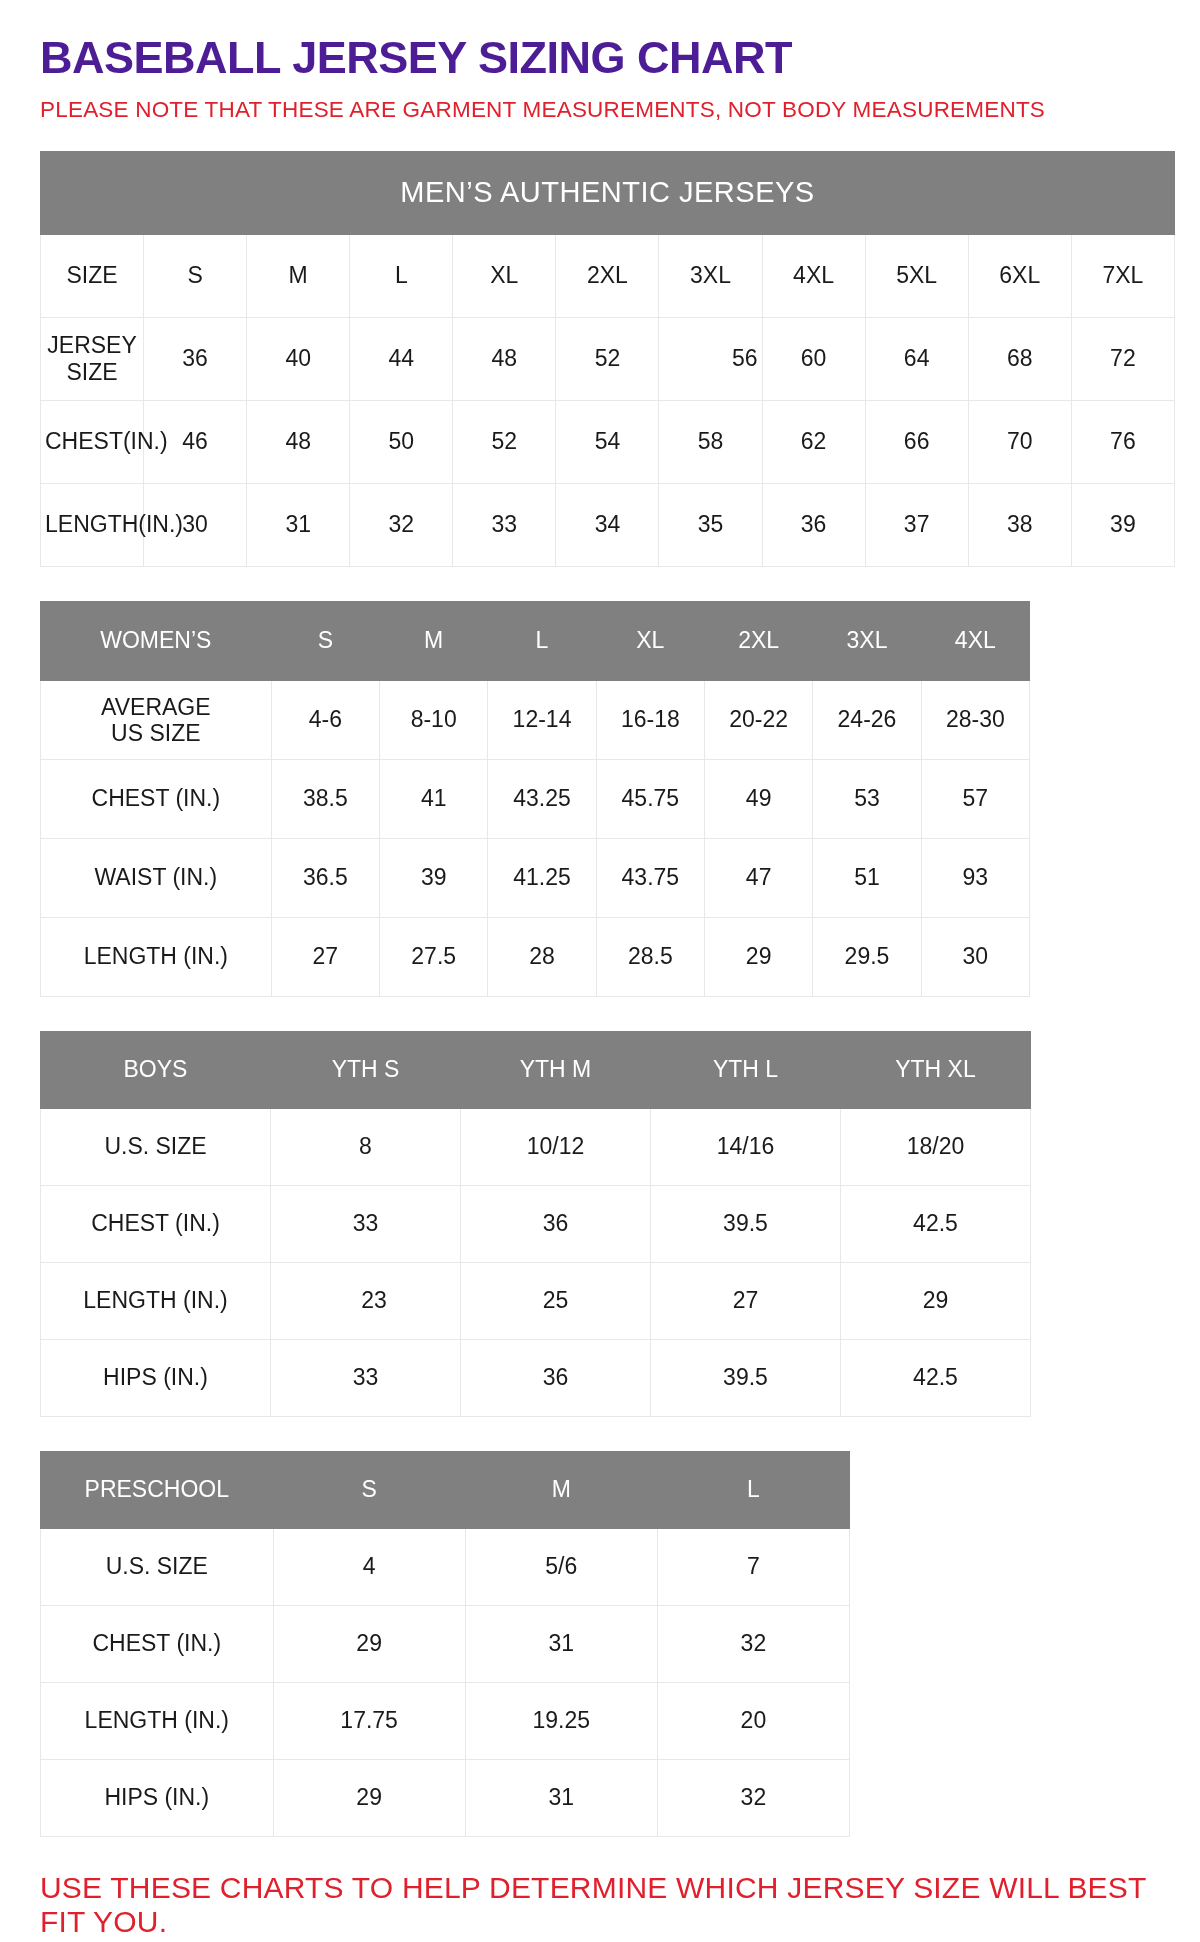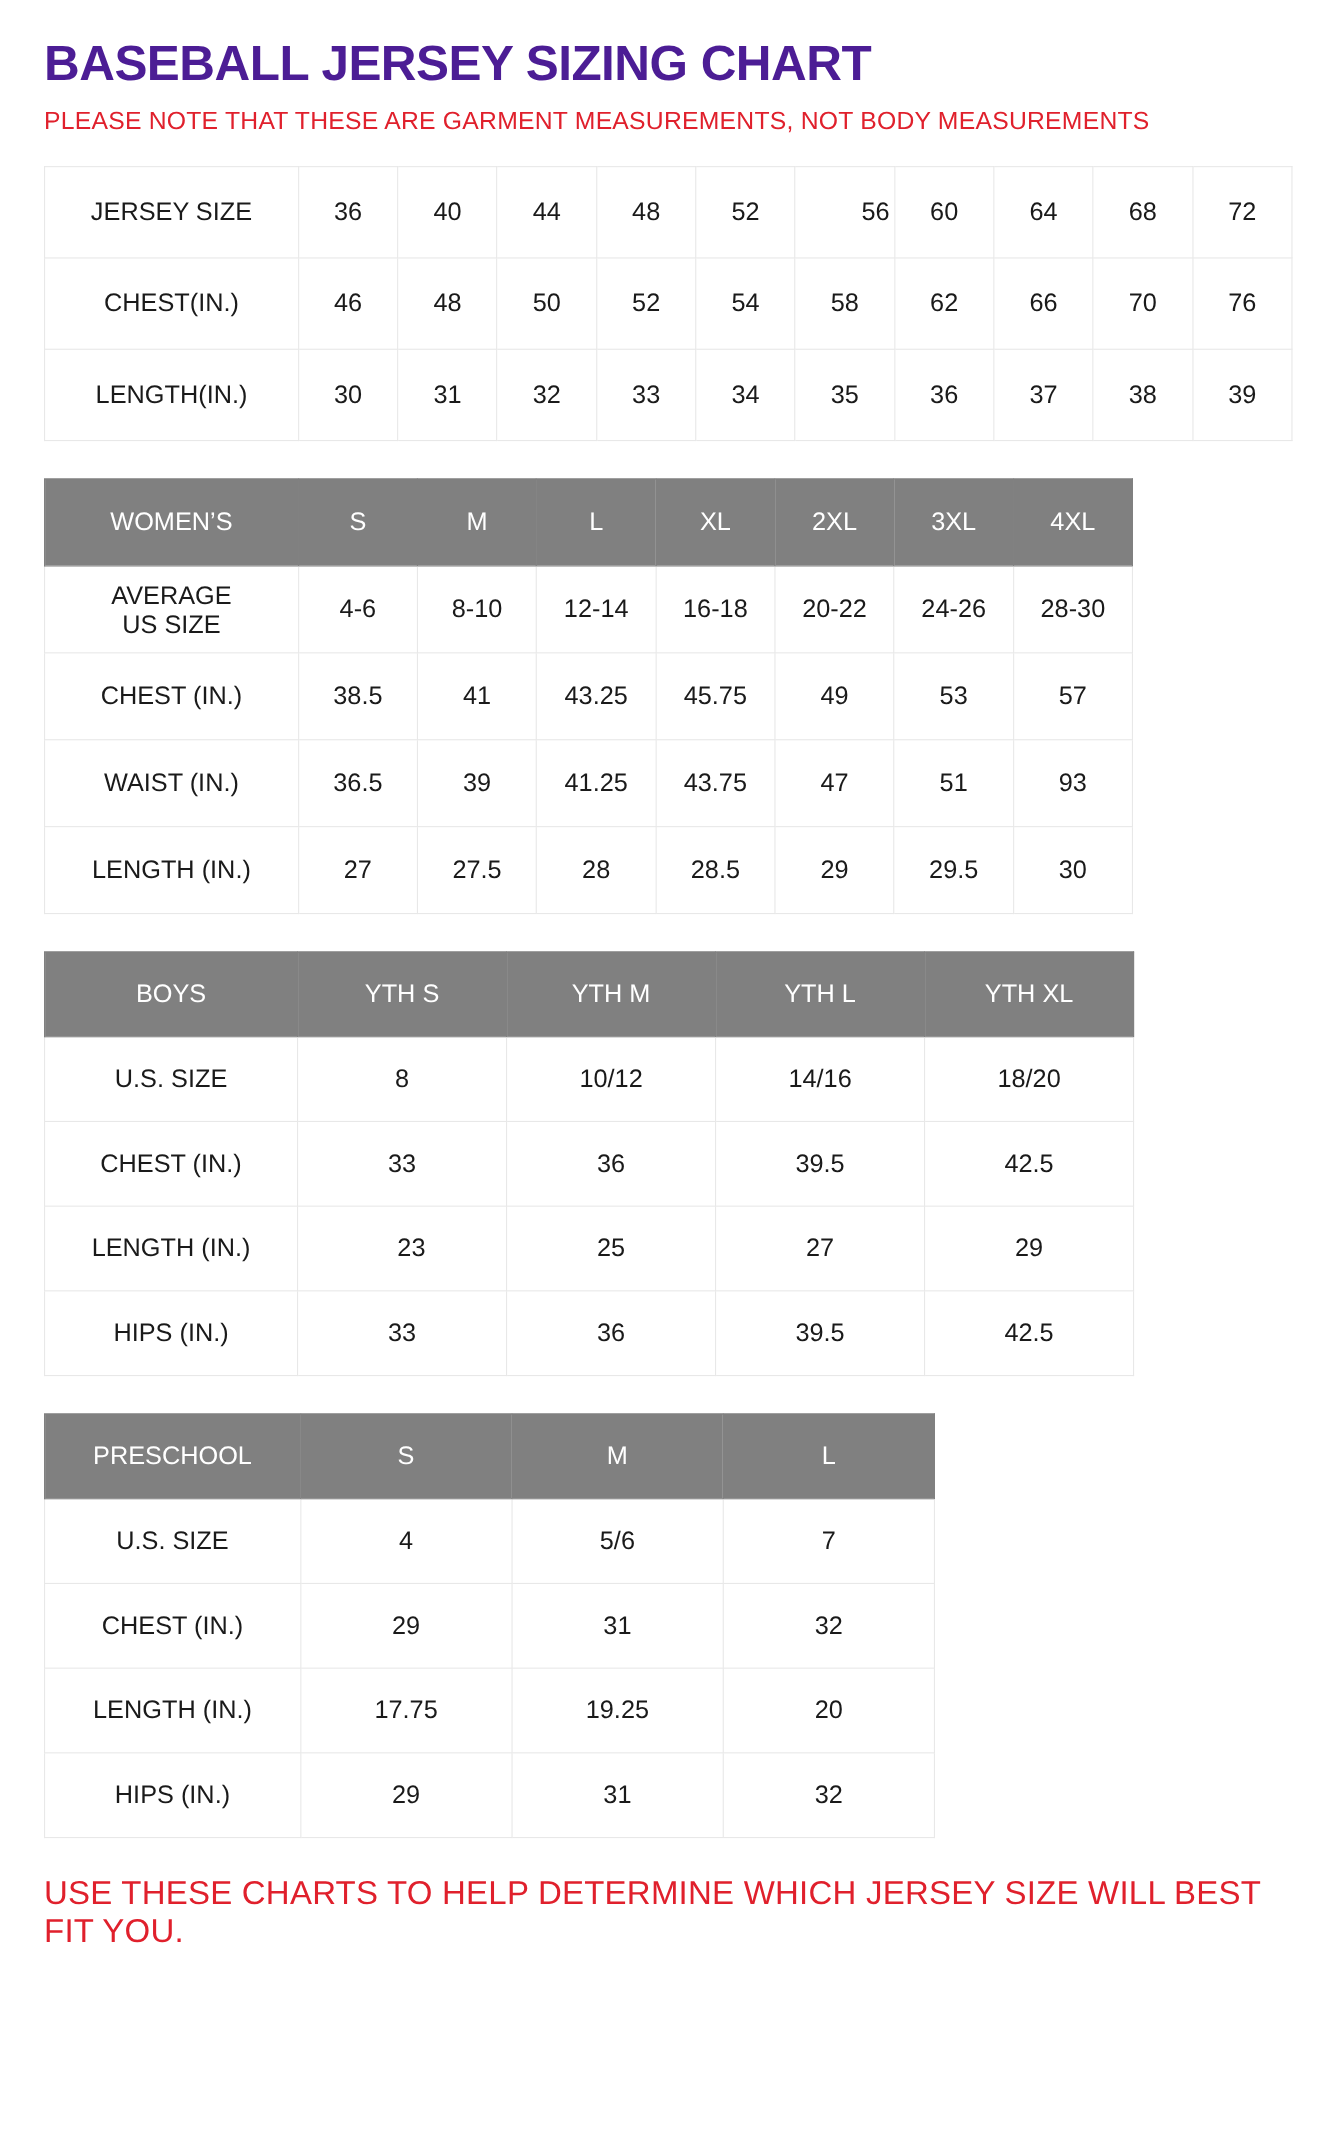--- a/index.html
+++ b/index.html
@@ -97,20 +97,36 @@
 <body>
 
 <div class="page">
 
   <h1 class="title">BASEBALL JERSEY SIZING CHART</h1>
 
   <p class="note">PLEASE NOTE THAT THESE ARE GARMENT MEASUREMENTS, NOT BODY MEASUREMENTS</p>
 
   <table id="men-table">
     <tbody>
+        <tr class="banner-row">
+          <td class="banner-cell" colspan="11">MEN’S AUTHENTIC JERSEYS</td>
+        </tr>
+        <tr>
+          <td class="" style="width: 230px;">SIZE</td>
+          <td style="width: 90px;">S</td>
+          <td style="width: 90px;">M</td>
+          <td style="width: 90px;">L</td>
+          <td style="width: 90px;">XL</td>
+          <td style="width: 90px;">2XL</td>
+          <td style="width: 90px;">3XL</td>
+          <td style="width: 90px;">4XL</td>
+          <td style="width: 90px;">5XL</td>
+          <td style="width: 90px;">6XL</td>
+          <td style="width: 90px;">7XL</td>
+        </tr>
         <tr>
           <td class="row-label" style="width: 230px;">JERSEY SIZE</td>
           <td style="width: 90px;">36</td>
           <td style="width: 90px;">40</td>
           <td style="width: 90px;">44</td>
           <td style="width: 90px;">48</td>
           <td style="width: 90px;">52</td>
           <td style="width: 90px; text-align: right;">56</td>
           <td style="width: 90px;">60</td>
           <td style="width: 90px;">64</td>

